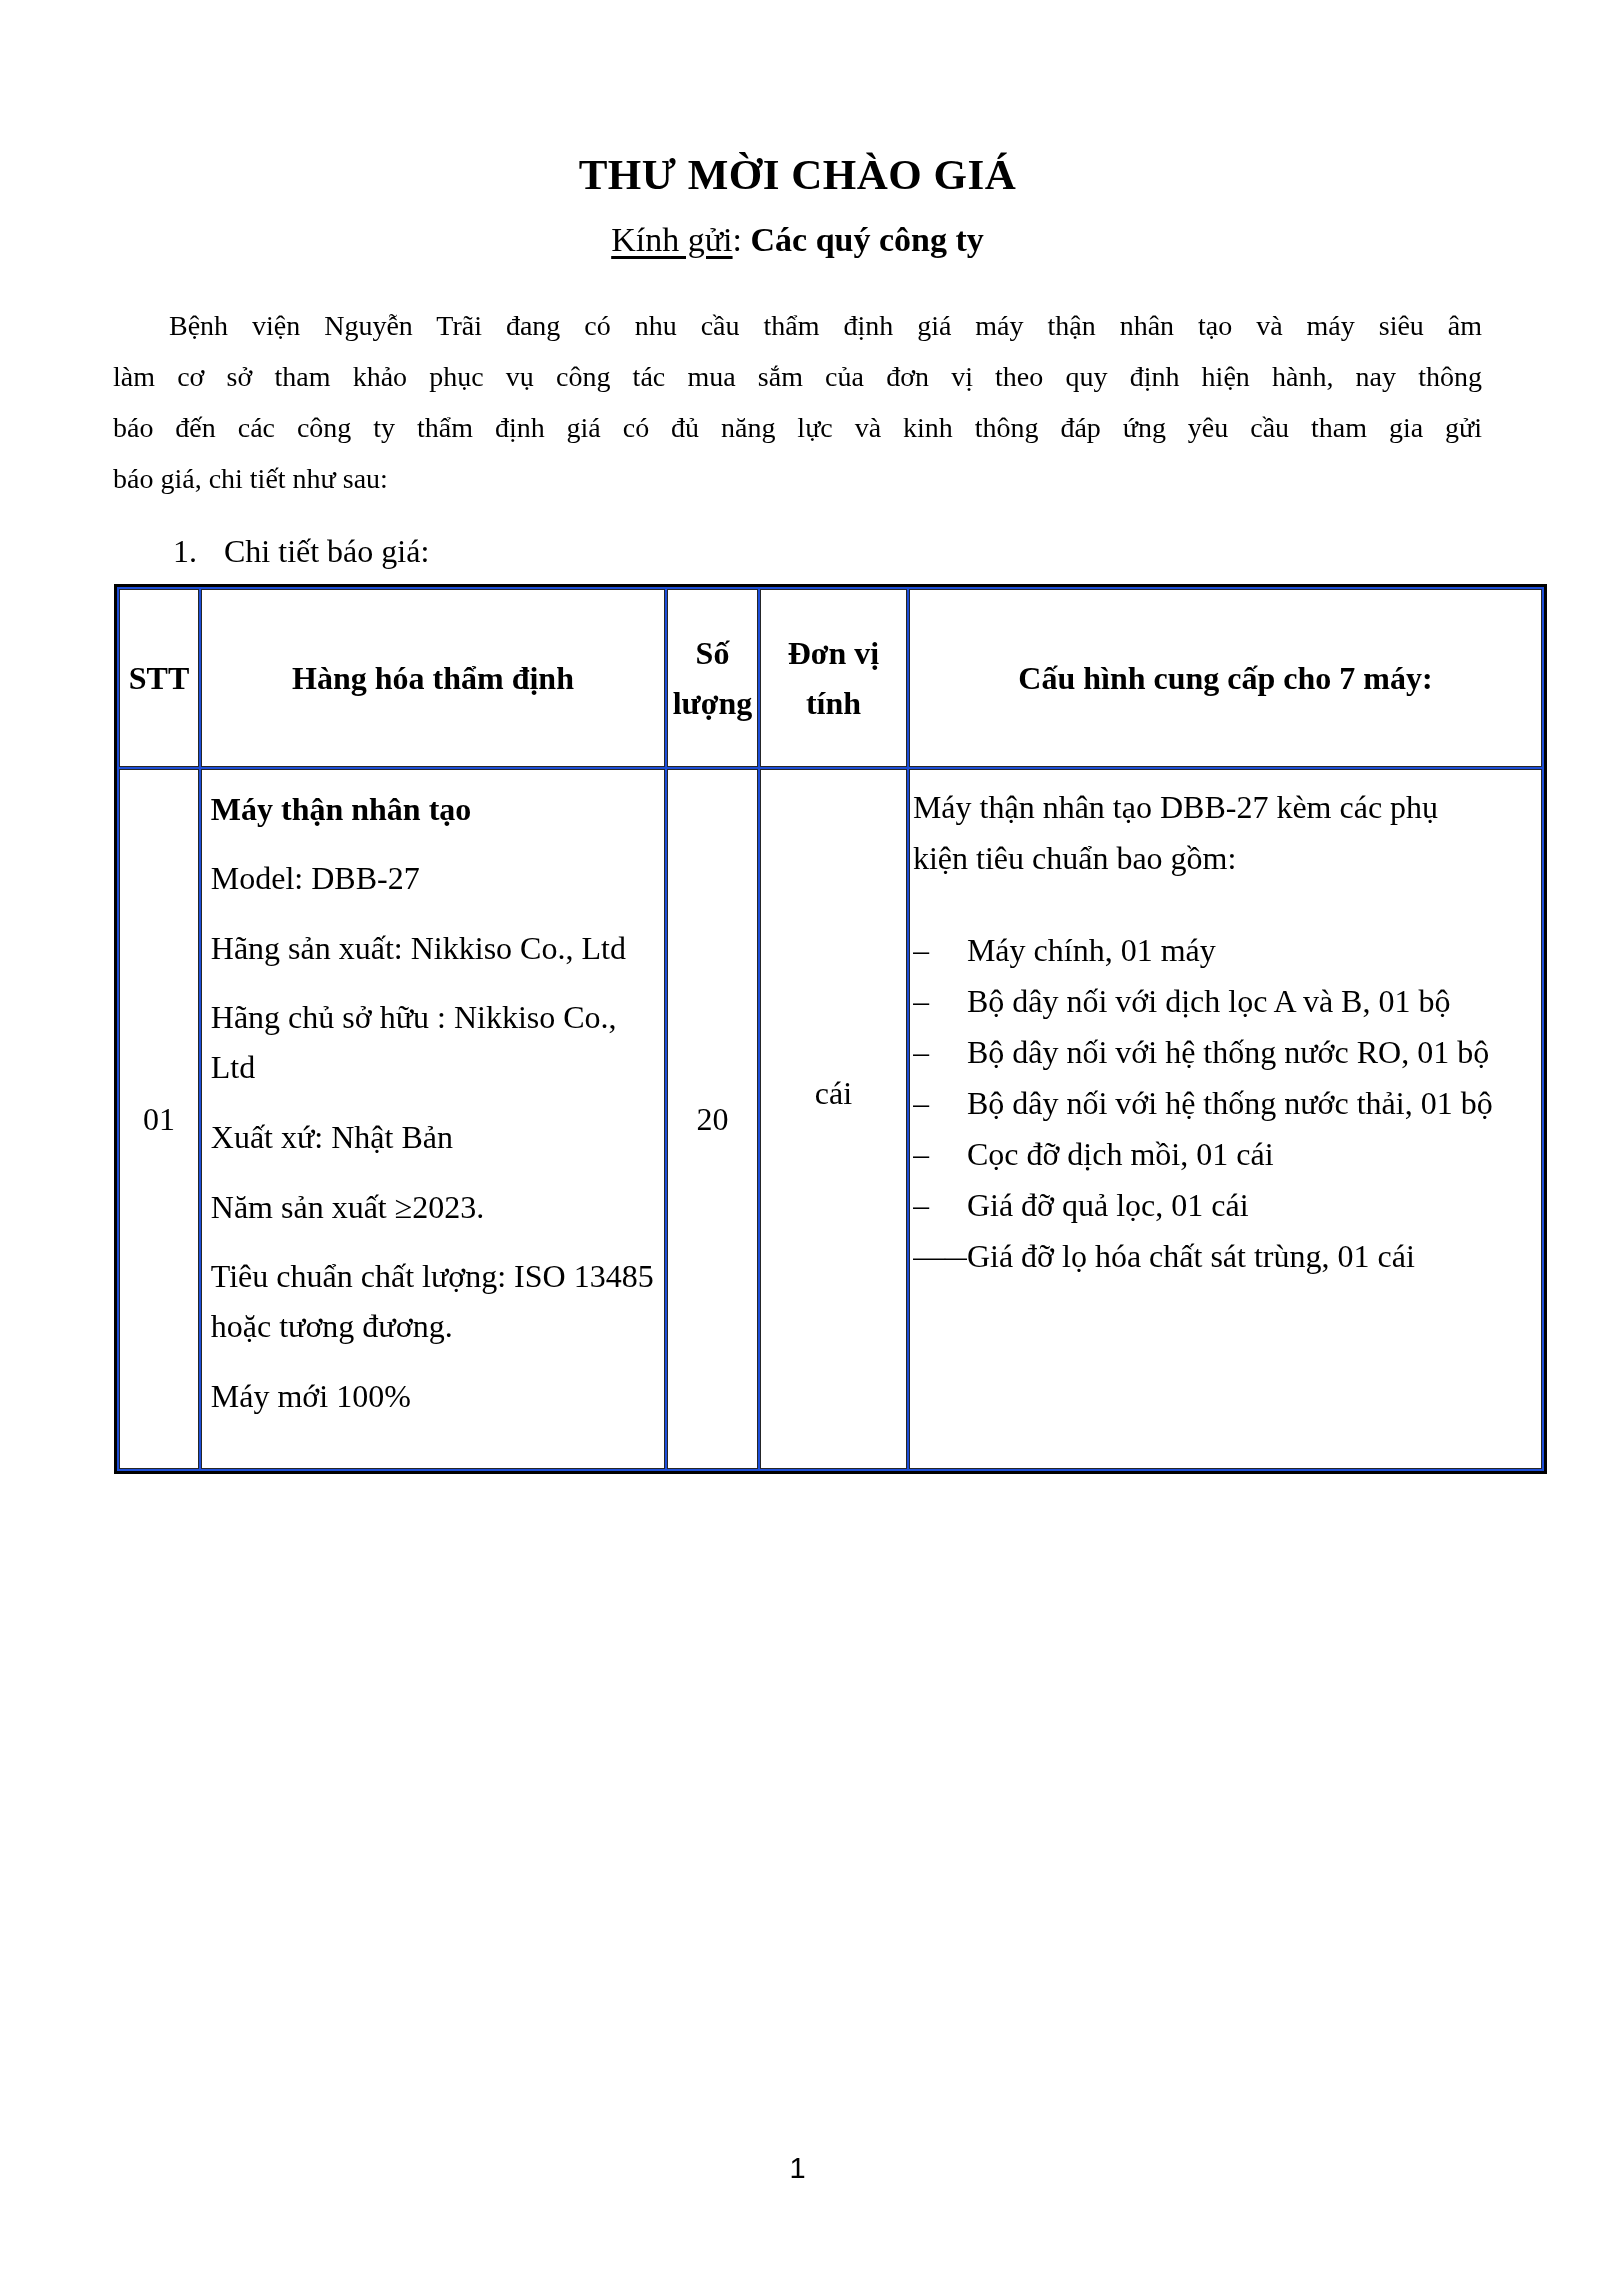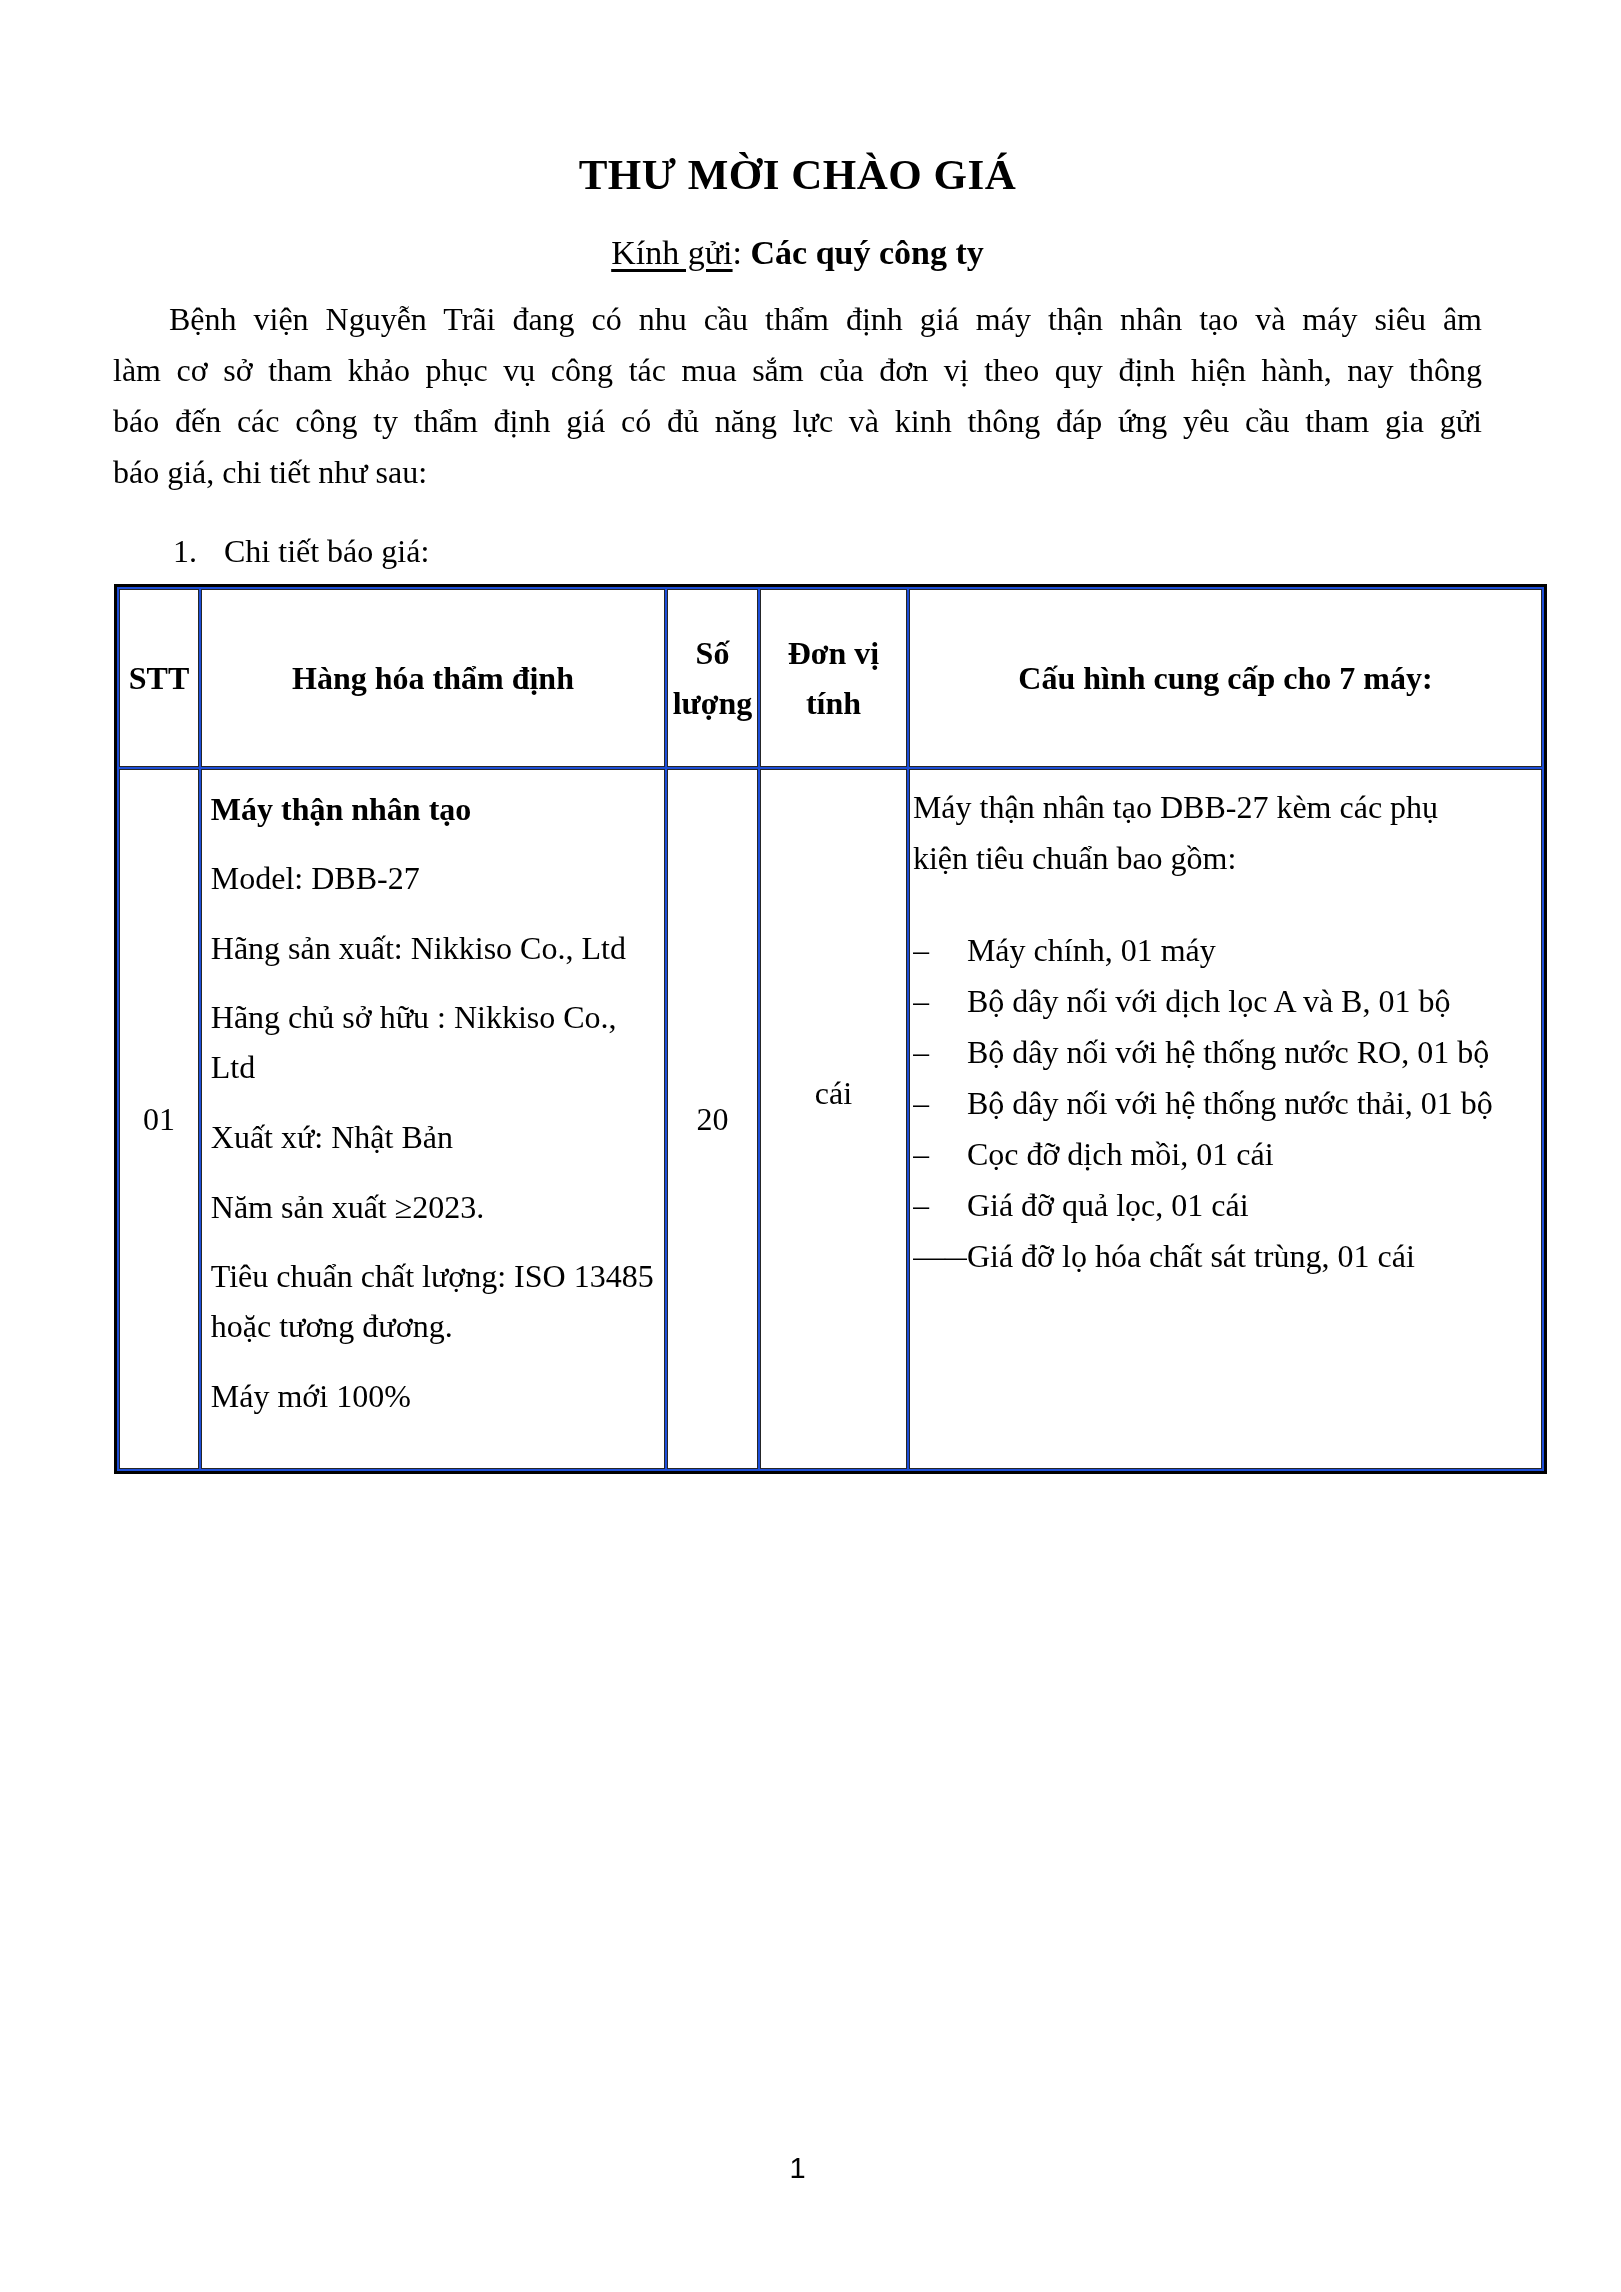--- a/index.html
+++ b/index.html
@@ -10,28 +10,28 @@
     font-family:"Liberation Serif","DejaVu Serif",serif;
     color:#000;
     overflow:hidden;
   }
   .doc-title {
     position:absolute; top:149px; left:113px; width:1369px;
     text-align:center; font-weight:bold; font-size:43px; line-height:51px;
     letter-spacing:0.5px;
   }
   .salutation {
-    position:absolute; top:231px; left:113px; width:1369px;
+    position:absolute; top:218px; left:113px; width:1369px;
     text-align:center; font-size:34px; line-height:43px;
   }
   .salute-label { text-decoration:underline; text-underline-offset:4.9px; }
   .salute-recipient { font-weight:bold; }
   .intro {
-    position:absolute; top:294px; left:113px; width:1369px;
-    font-size:32px; line-height:51px;
+    position:absolute; top:300px; left:113px; width:1369px;
+    font-size:28px; line-height:51px;
   }
   .intro-line { text-align:justify; text-align-last:justify; }
   .intro-line.first { text-indent:56px; }
   .intro-line.last { text-align-last:left; }
   .section-heading {
     position:absolute; top:530px; left:173px;
     font-size:32px; line-height:43px;
   }
   .sec-num { display:inline-block; width:51px; }
   table.quote-table {

